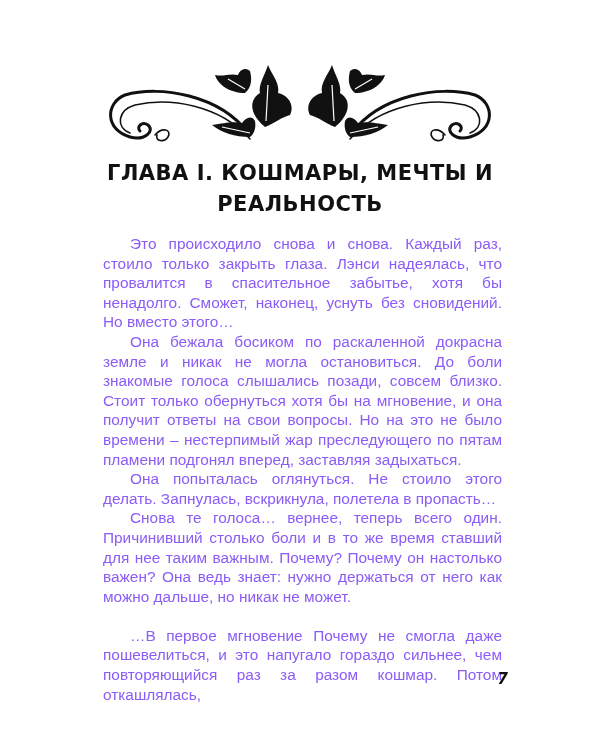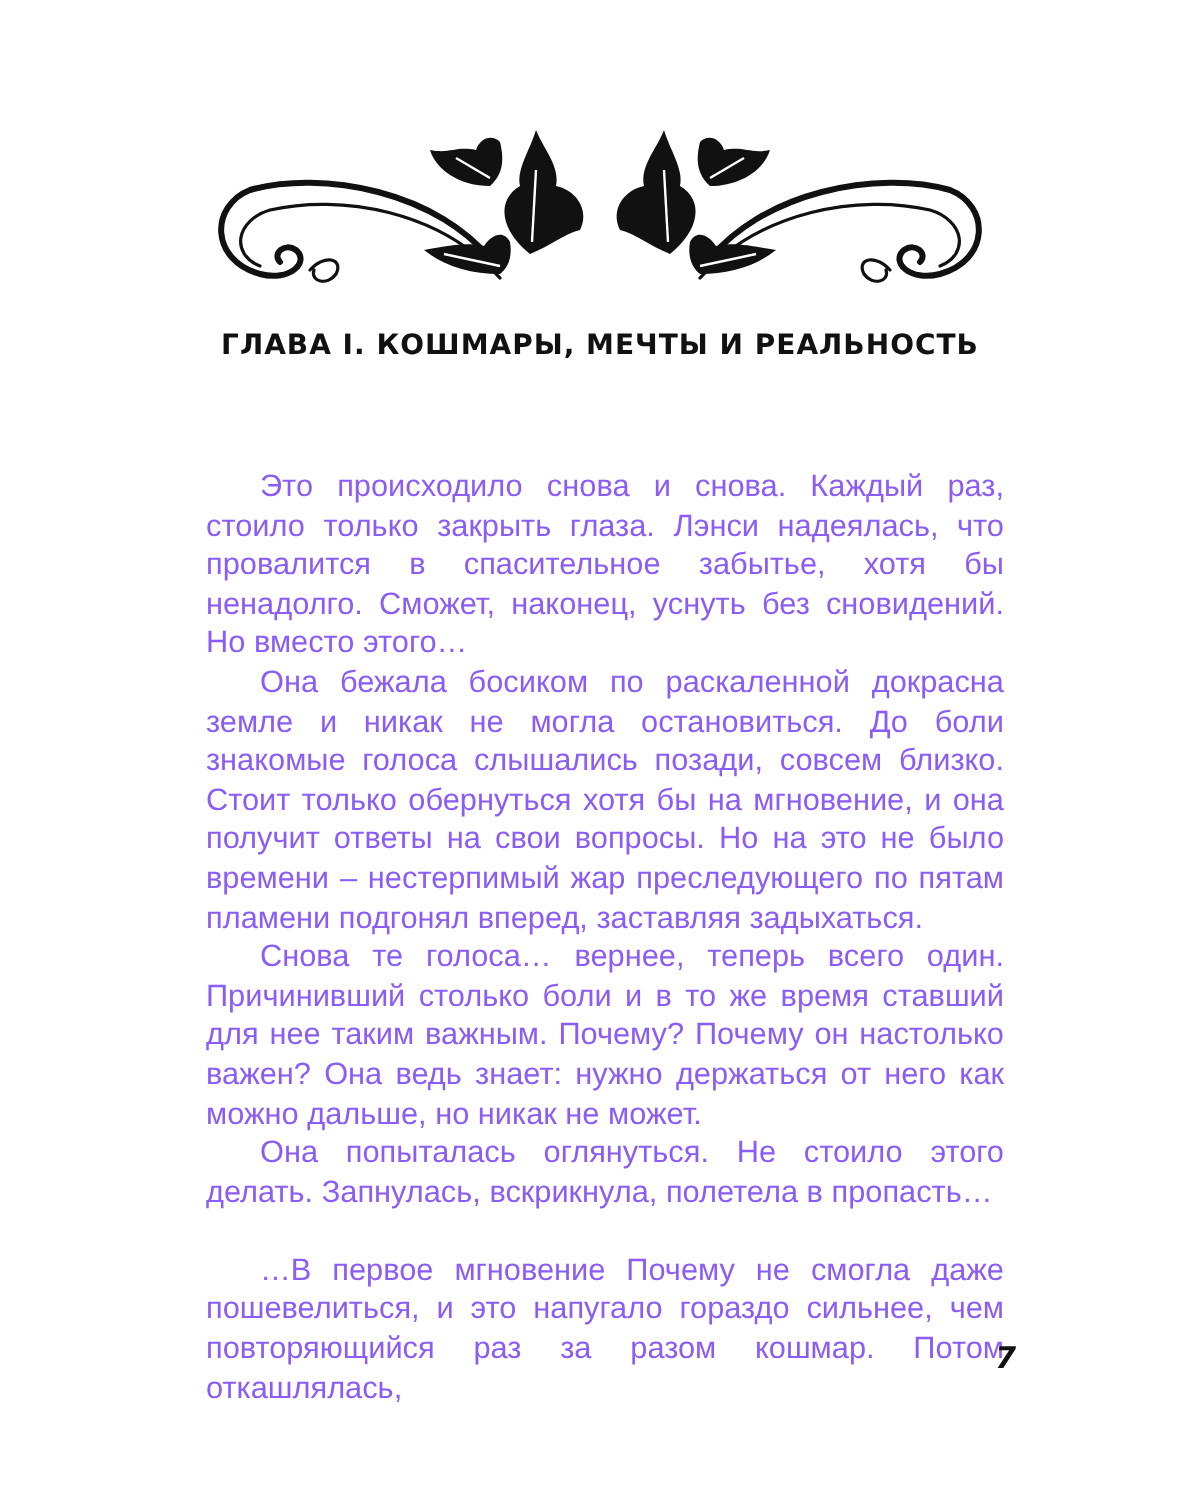--- a/index.html
+++ b/index.html
@@ -2,21 +2,21 @@
 <html><head>
 <meta charset="utf-8">
 <style>
   html, body { margin: 0; padding: 0; background: #ffffff; }
   body { width: 600px; height: 750px; position: relative; overflow: hidden; }
   .ornament { position: absolute; left: 100px; top: 55px; width: 400px; height: 95px; }
   .title {
     position: absolute; left: 100px; top: 158px; width: 400px;
     text-align: center;
     font-family: "DejaVu Sans", sans-serif; font-weight: bold;
-    font-size: 14px; line-height: 31px; color: #111;
+    font-size: 21px; line-height: 31px; color: #111;
     letter-spacing: 0.5px; text-transform: uppercase;
   }
   .body-text {
     position: absolute; left: 103px; top: 234px; width: 399px;
     font-family: Liberation Sans, sans-serif; font-size: 15.4px; line-height: 19.6px;
     color: #8b5cf6; text-align: justify;
   }
   .body-text p { margin: 0; text-indent: 27px; }
   .body-text .gap { height: 19.6px; }
   .page-number {
@@ -58,19 +58,19 @@
     <path d="M150 78 L 122 72"></path>
     <path d="M250 78 L 278 72"></path>
   </g>
 </svg>
 
 <div class="title">Глава I. Кошмары, мечты и реальность</div>
 
 <div class="body-text">
   <p>Это происходило снова и снова. Каждый раз, стоило только закрыть глаза. Лэнси надеялась, что провалится в спасительное забытье, хотя бы ненадолго. Сможет, наконец, уснуть без сновидений. Но вместо этого…</p>
   <p>Она бежала босиком по раскаленной докрасна земле и никак не могла остановиться. До боли знакомые голоса слышались позади, совсем близко. Стоит только обернуться хотя бы на мгновение, и она получит ответы на свои вопросы. Но на это не было времени – нестерпимый жар преследующего по пятам пламени подгонял вперед, заставляя задыхаться.</p>
+  <p>Она попыталась оглянуться. Не стоило этого делать. Запнулась, вскрикнула, полетела в пропасть…</p>
   <p>Снова те голоса… вернее, теперь всего один. Причинивший столько боли и в то же время ставший для нее таким важным. Почему? Почему он настолько важен? Она ведь знает: нужно держаться от него как можно дальше, но никак не может.</p>
-  <p>Она попыталась оглянуться. Не стоило этого делать. Запнулась, вскрикнула, полетела в пропасть…</p>
   <div class="gap"></div>
   <p>…В первое мгновение Почему не смогла даже пошевелиться, и это напугало гораздо сильнее, чем повторяющийся раз за разом кошмар. Потом откашлялась,</p>
 </div>
 
 <div class="page-number">7</div>
 
 </body></html>

